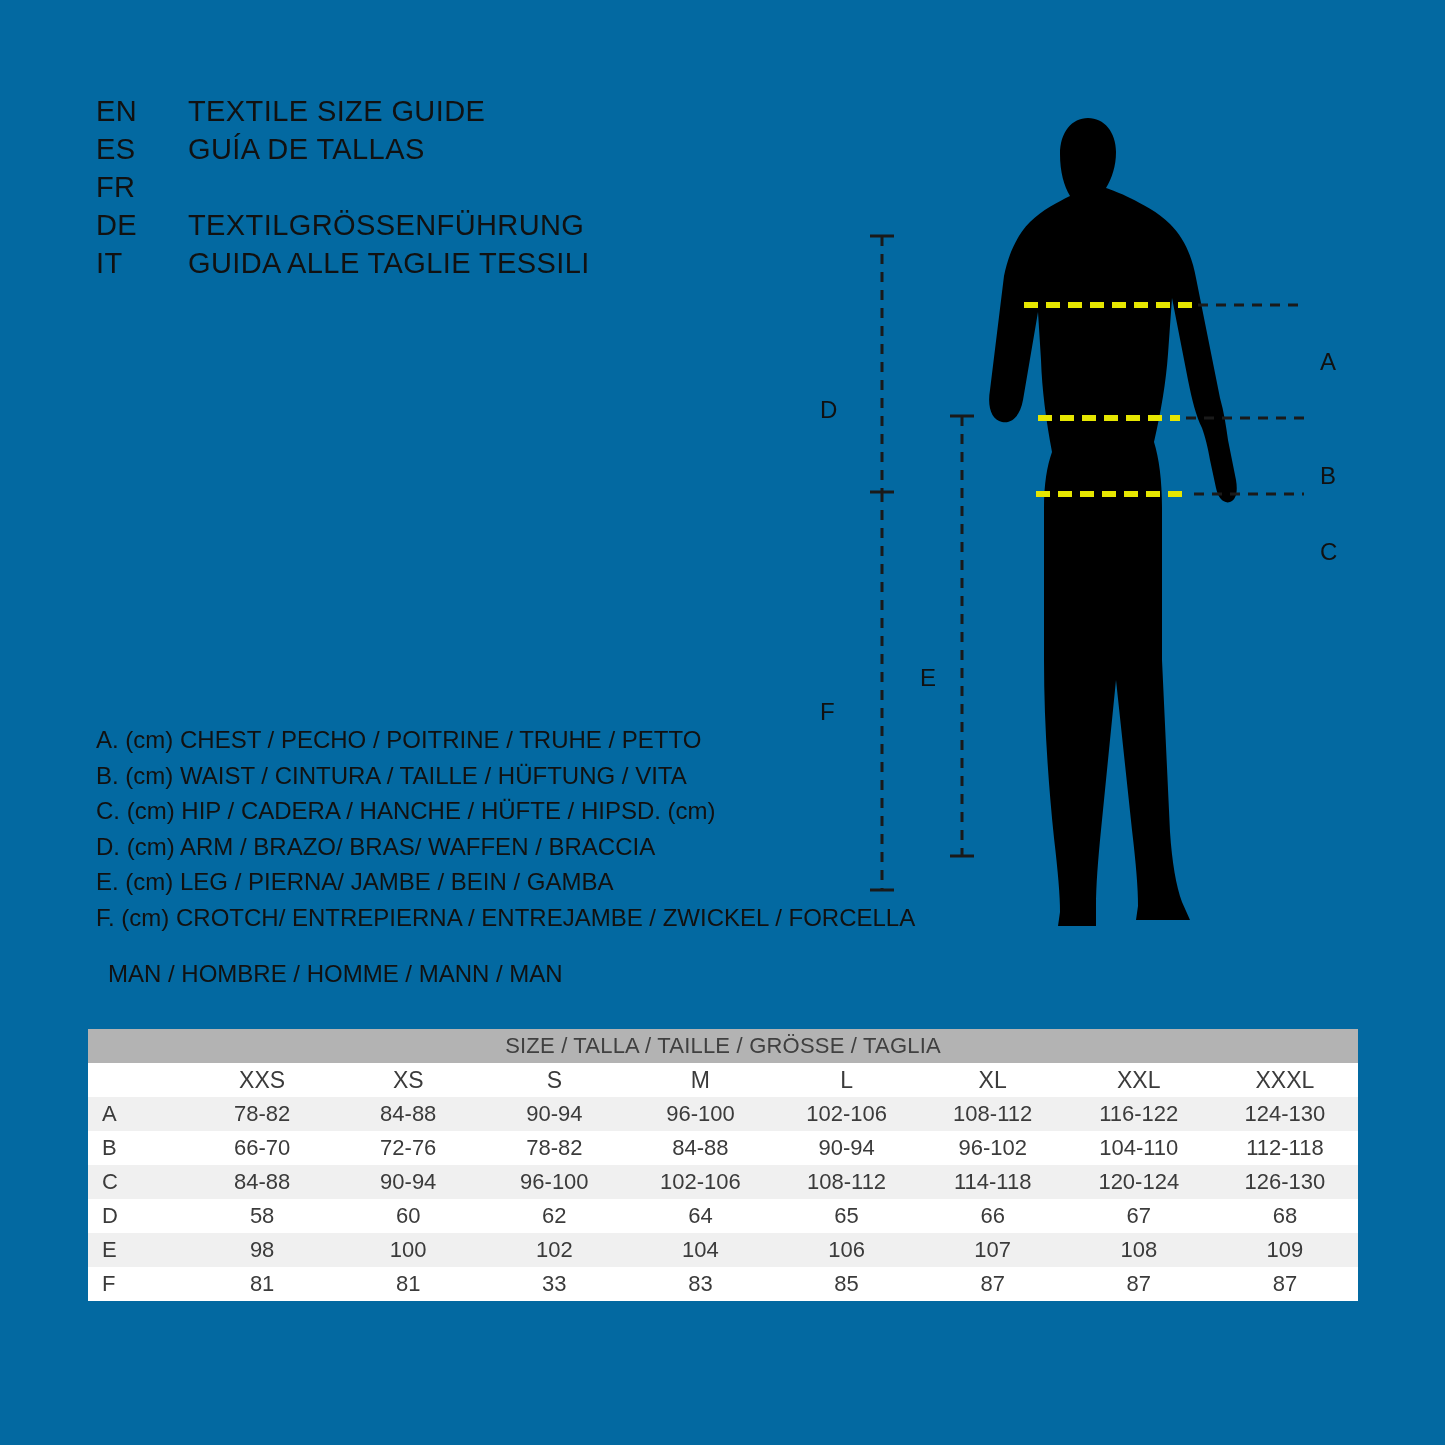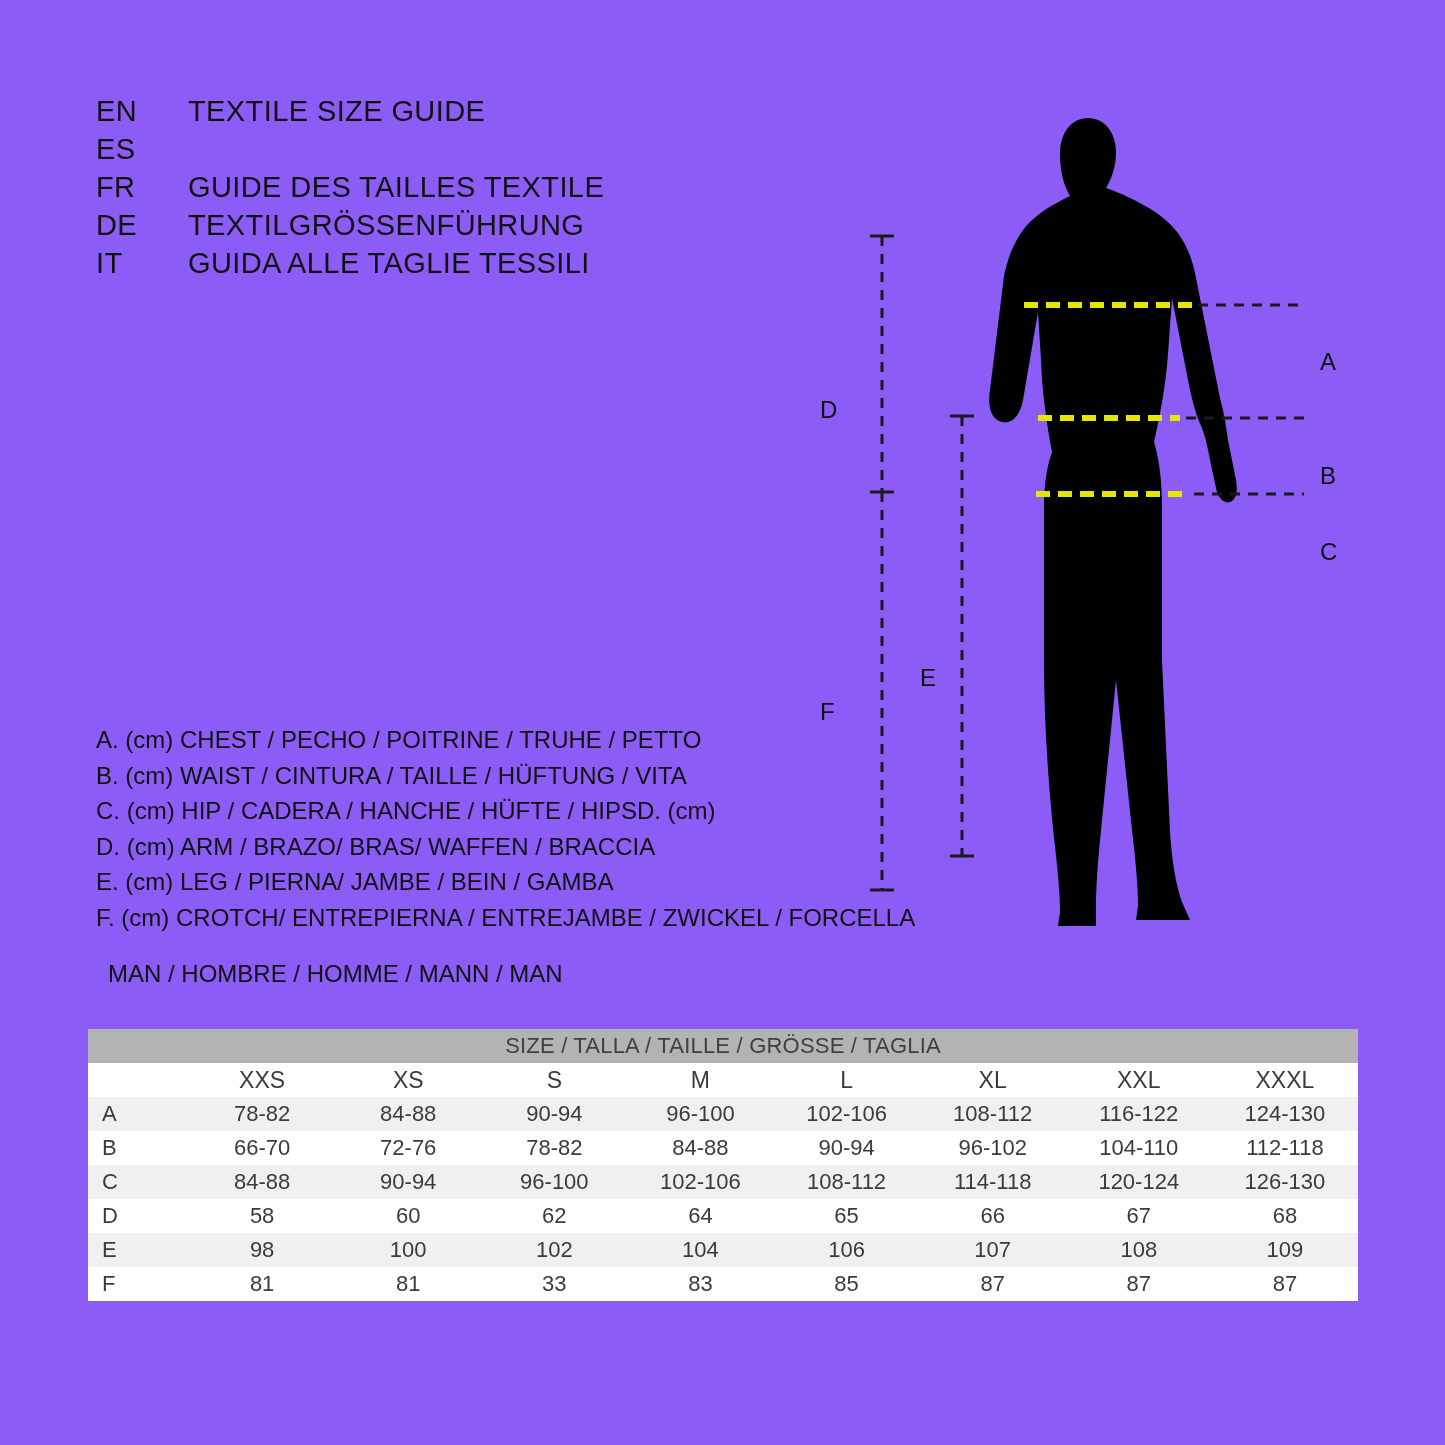--- a/index.html
+++ b/index.html
@@ -9,21 +9,21 @@
   }
   body {
     font-family: "Liberation Sans", sans-serif;
     color: #1a1a1a;
   }
   .page {
     position: relative;
     width: 1445px;
     height: 1445px;
     overflow: hidden;
-    background: #8b5cf6;
+    background: #0369a1;
   }
 
   
   .titles {
     position: absolute;
     left: 96px;
     top: 92px;
     width: 620px;
   }
   .title-row {
@@ -138,24 +138,24 @@
 
 <div class="page">
 
   <div class="titles">
     <div class="title-row">
       <span class="title-lang">EN</span>
       <span class="title-text">TEXTILE SIZE GUIDE</span>
     </div>
     <div class="title-row">
       <span class="title-lang">ES</span>
+      <span class="title-text">GUÍA DE TALLAS</span>
     </div>
     <div class="title-row">
       <span class="title-lang">FR</span>
-      <span class="title-text">GUIDE DES TAILLES TEXTILE</span>
     </div>
     <div class="title-row">
       <span class="title-lang">DE</span>
       <span class="title-text">TEXTILGRÖSSENFÜHRUNG</span>
     </div>
     <div class="title-row">
       <span class="title-lang">IT</span>
       <span class="title-text">GUIDA ALLE TAGLIE TESSILI</span>
     </div>
   </div>

